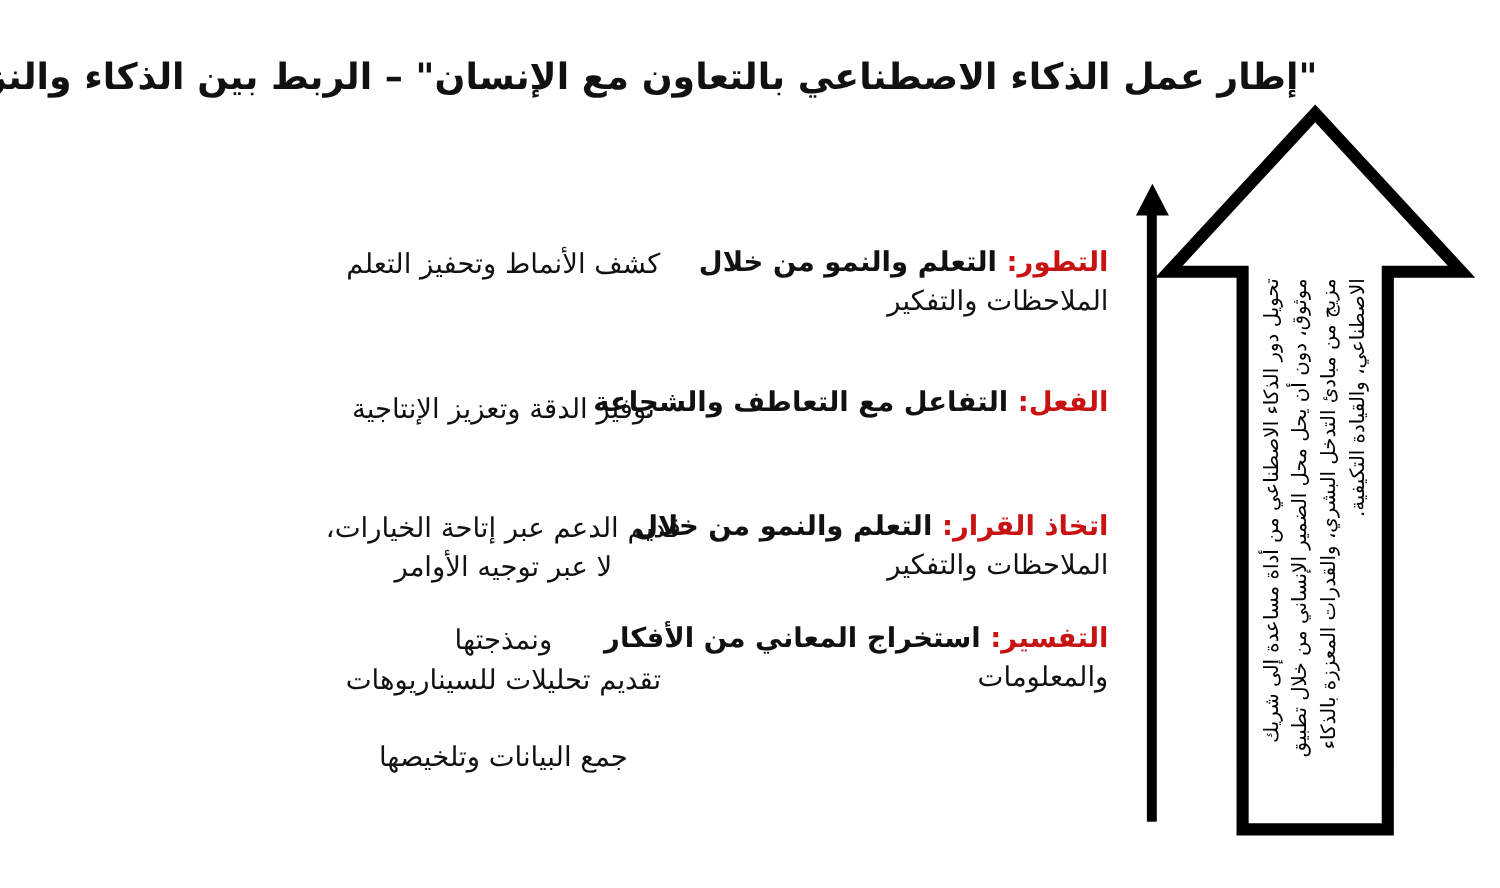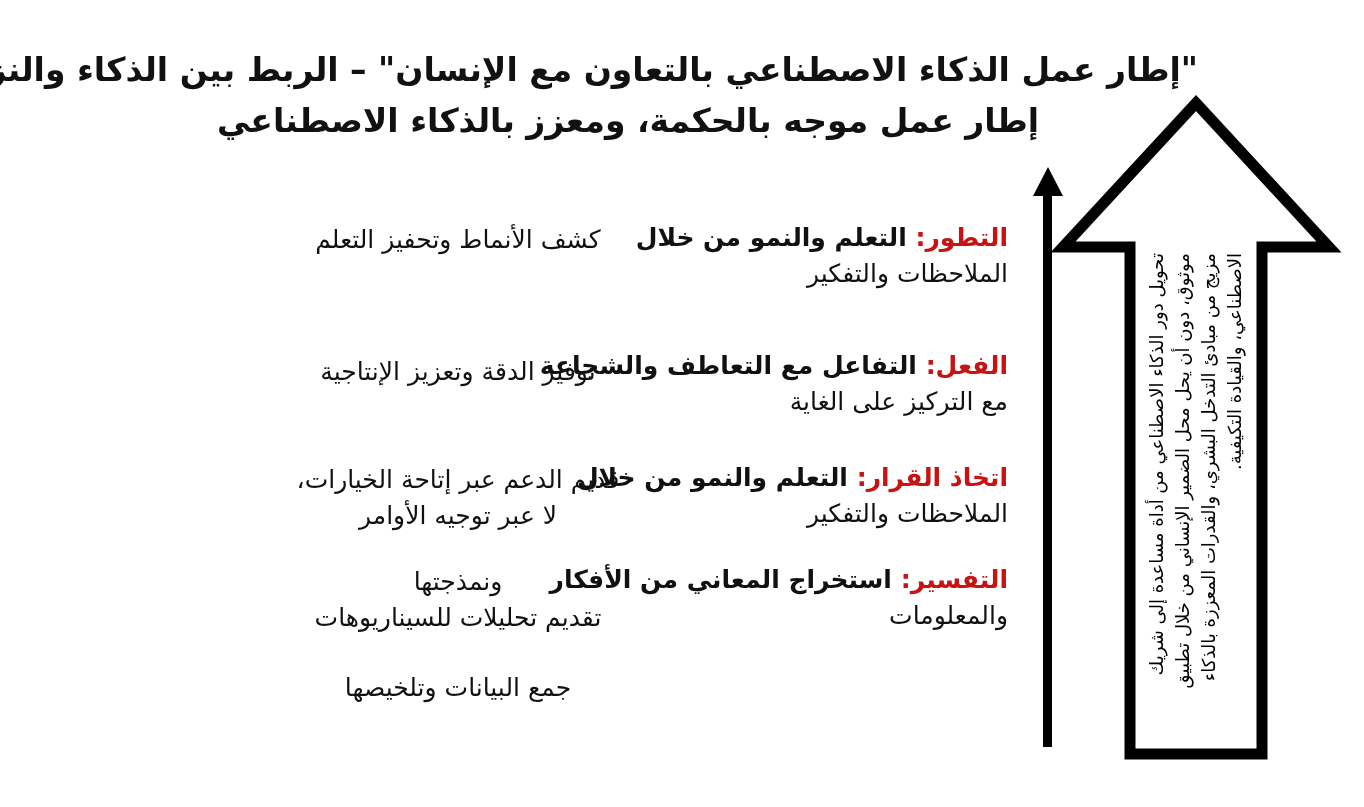--- a/index.html
+++ b/index.html
@@ -49,40 +49,38 @@
   }
   .arrow-text div{white-space:nowrap;}
 </style>
 </head>
 <body>
 
 <div class="canvas">
 
   <div class="title">
     <div class="tline">"إطار عمل الذكاء الاصطناعي بالتعاون مع الإنسان" – الربط بين الذكاء والنزاهة</div>
-    <div class="tline">إطار عمل موجه بالحكمة، ومعزز بالذكاء الاصطناعي</div>
   </div>
 
   <div class="stage-main" style="top:220px">
     <div class="l1">
       <span class="label">التطور:</span>
       <span>التعلم والنمو من خلال</span>
     </div>
     <div class="l2">الملاحظات والتفكير</div>
   </div>
   <div class="stage-support" style="top:222px">
     <div>كشف الأنماط وتحفيز التعلم</div>
   </div>
 
   <div class="stage-main" style="top:348px">
     <div class="l1">
       <span class="label">الفعل:</span>
       <span>التفاعل مع التعاطف والشجاعة</span>
     </div>
-    <div class="l2">مع التركيز على الغاية</div>
   </div>
   <div class="stage-support" style="top:354px">
     <div>توفير الدقة وتعزيز الإنتاجية</div>
   </div>
 
   <div class="stage-main" style="top:460px">
     <div class="l1">
       <span class="label">اتخاذ القرار:</span>
       <span>التعلم والنمو من خلال</span>
     </div>

